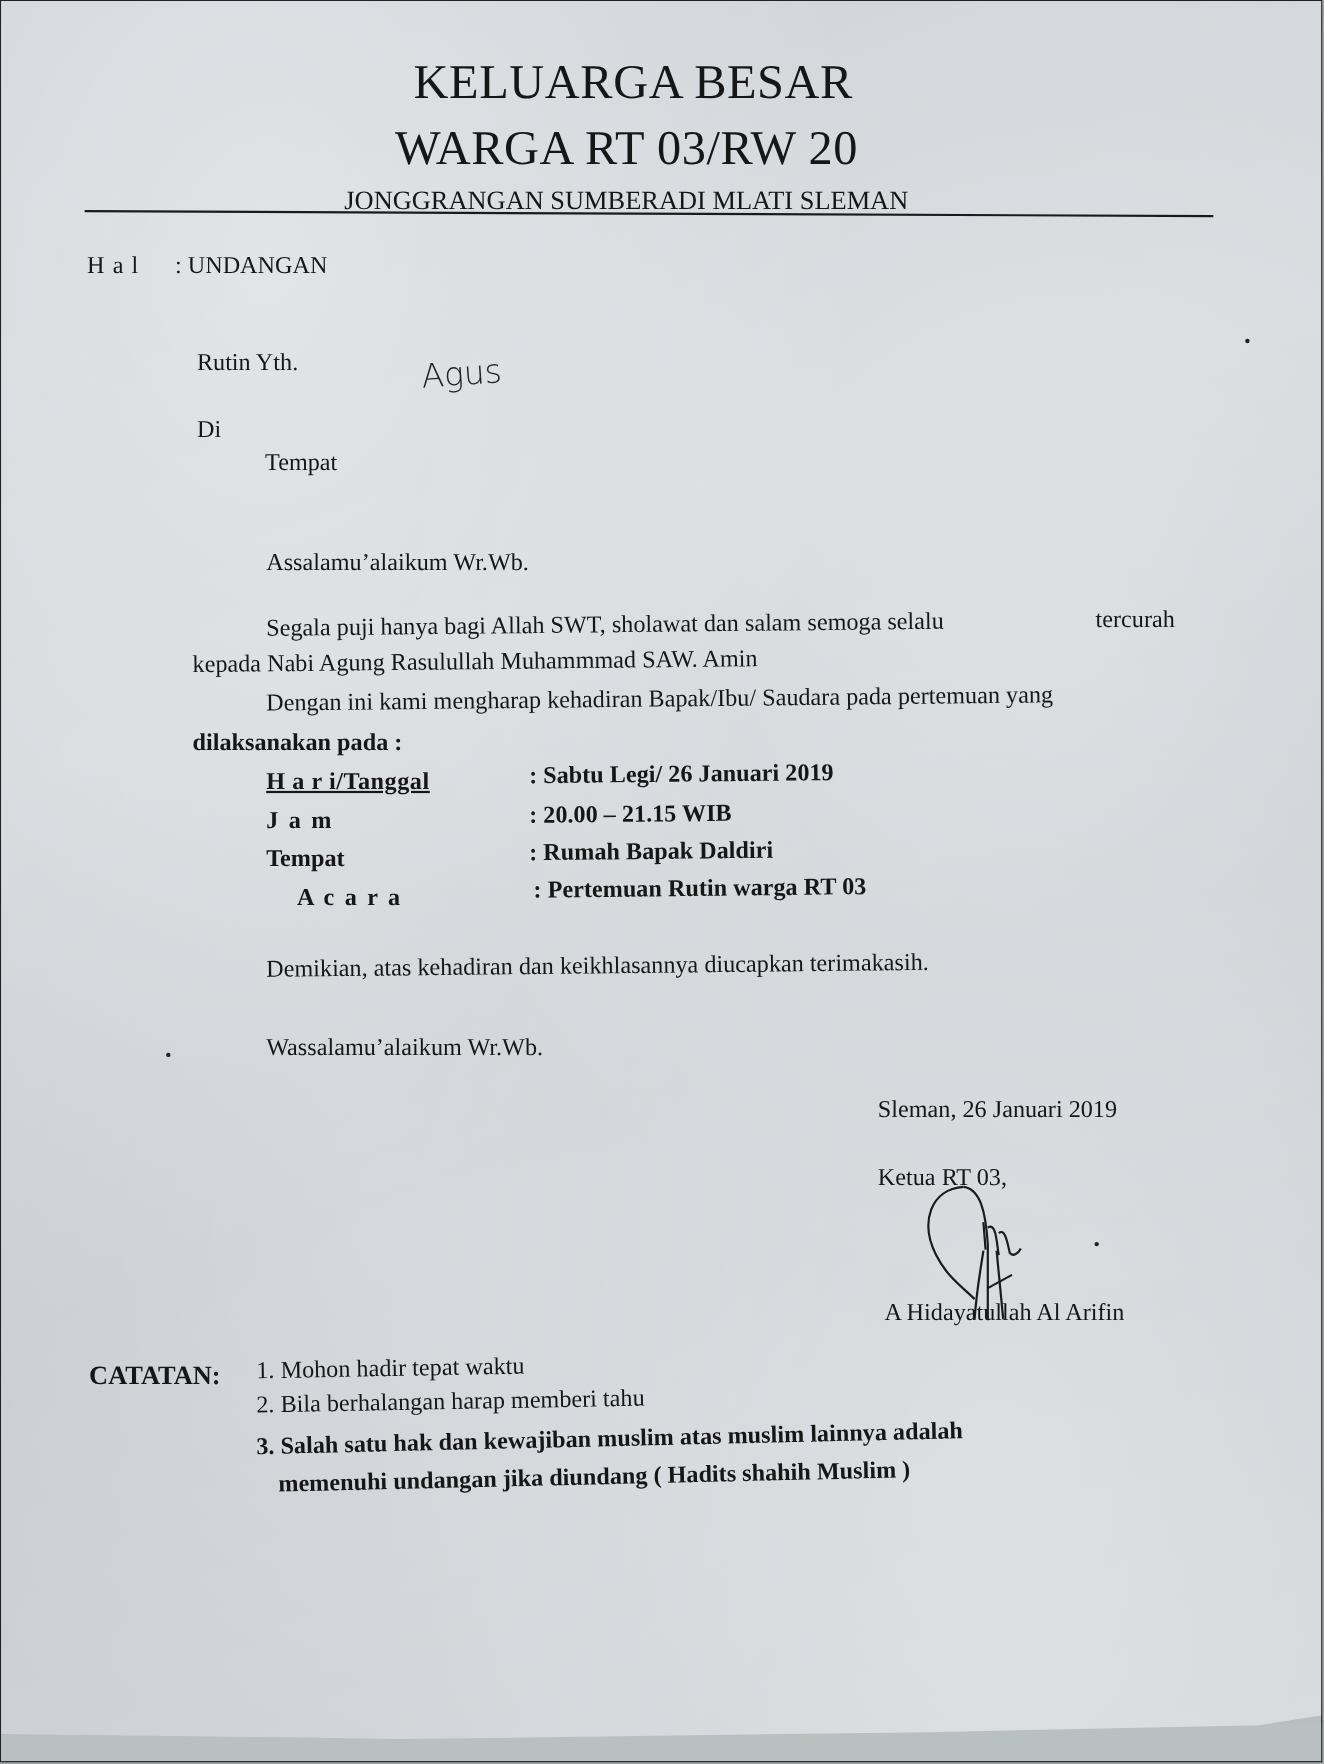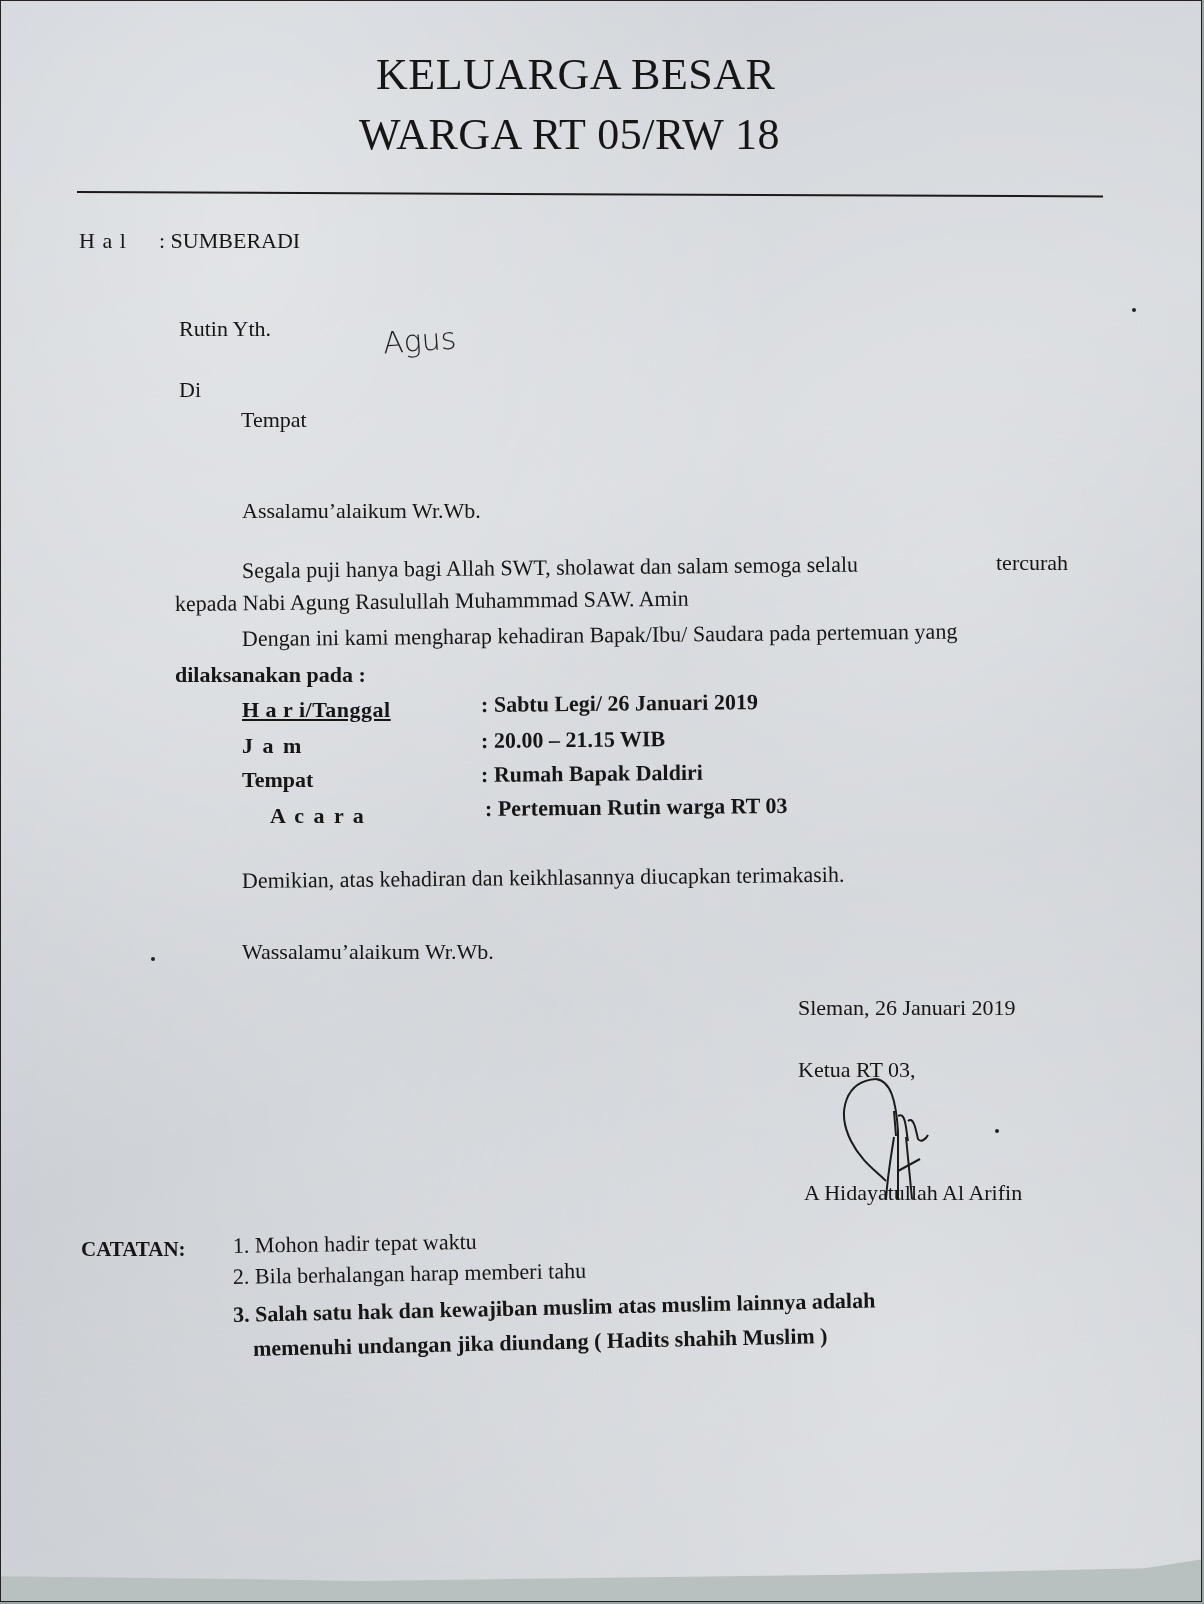--- a/index.html
+++ b/index.html
@@ -51,25 +51,26 @@
     .speck { position: absolute; width: 4px; height: 4px; background: #222; border-radius: 50%; }
   </style>
 </head>
 <body>
 
 <div class="frame">
   <div class="floor"></div>
   <div class="paper"></div>
 
   <div class="t h1" style="left:375px; top:52px;">KELUARGA BESAR</div>
-  <div class="t h1" style="left:358px; top:112px;">WARGA RT 05/RW 18</div>
+  <div class="t h1" style="left:358px; top:112px;">WARGA RT 03/RW 20</div>
+  <div class="t h2" style="left:312px; top:170px;">JONGGRANGAN SUMBERADI MLATI SLEMAN</div>
   <div class="rule"></div>
 
   <div class="t body" style="left:78px; top:229px; letter-spacing:1px;">H a l</div>
-  <div class="t body" style="left:158px; top:229px;">: SUMBERADI</div>
+  <div class="t body" style="left:158px; top:229px;">: UNDANGAN</div>
 
   <div class="t body" style="left:178px; top:317px;">Rutin Yth.</div>
   <div class="hand" style="left:382px; top:322px;">Agus</div>
   <div class="t body" style="left:178px; top:378px;">Di</div>
   <div class="t body" style="left:240px; top:408px;">Tempat</div>
 
   <div class="t body" style="left:241px; top:499px;">Assalamu’alaikum Wr.Wb.</div>
   <div class="t body tilt1" style="left:241px; top:559px;">Segala puji hanya bagi Allah SWT, sholawat dan salam semoga selalu</div>
   <div class="t body" style="left:995px; top:551px;">tercurah</div>
   <div class="t body tilt1" style="left:174px; top:592px;">kepada Nabi Agung Rasulullah Muhammmad SAW. Amin</div>
@@ -98,21 +99,21 @@
   <svg class="sig" style="left:835px; top:1070px;" width="110" height="130" viewBox="0 0 110 130">
     <path d="M40 8 C 10 10, 0 40, 15 70 C 25 90, 40 100, 50 110" fill="none" stroke="#1b1b1b" stroke-width="2"></path>
     <path d="M40 8 C 55 10, 60 30, 62 60 L 62 128" fill="none" stroke="#1b1b1b" stroke-width="2"></path>
     <path d="M58 40 L 60 65 M 62 45 C 70 40, 70 60, 72 70 M 72 50 C 78 45, 80 60, 82 68 C 85 72, 90 68, 92 64" fill="none" stroke="#1b1b1b" stroke-width="2"></path>
     <path d="M50 128 C 52 100, 56 80, 58 66" fill="none" stroke="#1b1b1b" stroke-width="2"></path>
     <path d="M70 66 L 76 128" fill="none" stroke="#1b1b1b" stroke-width="2"></path>
     <path d="M62 100 L 84 88" fill="none" stroke="#1b1b1b" stroke-width="2"></path>
   </svg>
   <div class="t body" style="left:803px; top:1181px;">A Hidayatullah Al Arifin</div>
 
-  <div class="t body bold" style="left:80px; top:1238px; font-size:21px;">
+  <div class="t body bold" style="left:80px; top:1238px; font-size:24px;">
     <span>CATATAN</span><span>:</span>
   </div>
   <div class="t body tilt2" style="left:232px; top:1234px;">1. Mohon hadir tepat waktu</div>
   <div class="t body tilt2" style="left:232px; top:1265px;">2. Bila berhalangan harap memberi tahu</div>
   <div class="t body bold tilt3" style="left:232px; top:1303px;">3. Salah satu hak dan kewajiban muslim atas muslim lainnya adalah</div>
   <div class="t body bold tilt3" style="left:252px; top:1337px;">memenuhi undangan jika diundang ( Hadits shahih Muslim )</div>
 
   <div class="speck" style="left:1131px; top:307px;"></div>
   <div class="speck" style="left:150px; top:956px;"></div>
   <div class="speck" style="left:994px; top:1128px;"></div>

